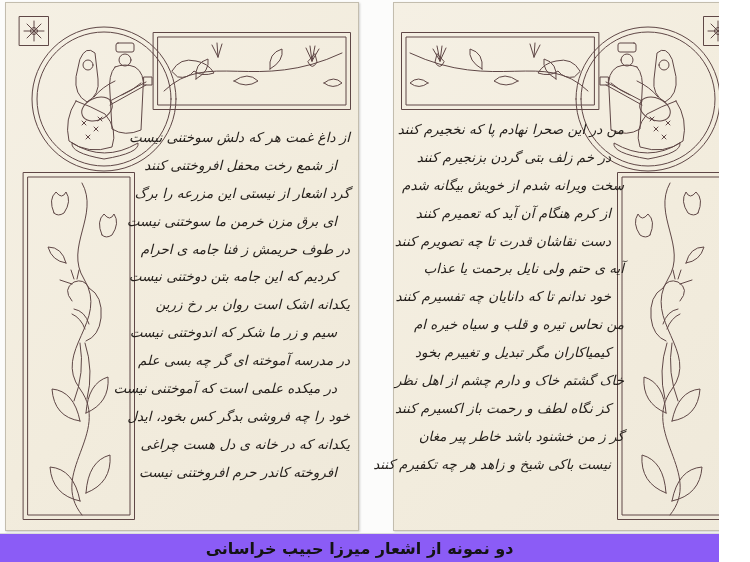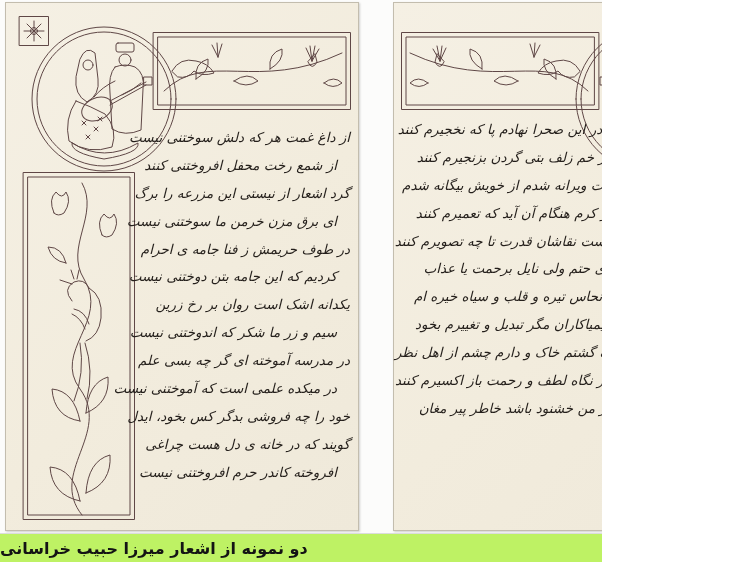--- a/index.html
+++ b/index.html
@@ -1,38 +1,38 @@
 <!DOCTYPE html>
 <html lang="fa"><head>
 <meta charset="utf-8">
 <style>
   html,body{margin:0;padding:0;}
-  #stage{position:relative;width:602px;height:562px;background:#fcfcfb;overflow:hidden;
+  #stage{position:relative;width:719px;height:562px;background:#fcfcfb;overflow:hidden;
          font-family:"DejaVu Sans",sans-serif;text-decoration:underline;}
   .page{position:absolute;top:2px;height:527px;width:352px;
         background:linear-gradient(135deg,#f5f0e4 0%,#f2ecdd 55%,#efe9da 100%);
         border:1px solid #c3bdae;box-shadow:1px 1px 2px rgba(0,0,0,.18);}
   #page-left{left:5px;}
   #page-right{left:393px;}
   .artwork{position:absolute;inset:0;}
   .mirrored{transform:scaleX(-1);}
   .art-svg{position:absolute;}
   .art-svg path,.art-svg rect,.art-svg circle,.art-svg ellipse,.art-svg line{
         fill:none;stroke:#5f4746;stroke-width:1;stroke-linecap:round;stroke-linejoin:round;}
   .corner-orn{left:12px;top:12px;width:32px;height:32px;}
   .medallion{left:22px;top:18px;width:152px;height:156px;}
   .top-band{left:146px;top:28px;width:200px;height:80px;}
   .side-panel{left:16px;top:168px;width:114px;height:350px;}
   .verses{position:absolute;top:126px;right:8px;left:132px;}
   #page-right .verses{left:8px;right:122px;top:118px;}
   .verse{direction:rtl;text-align:right;white-space:nowrap;height:27.9px;line-height:27.9px;
          font:italic 13.5px "DejaVu Sans",sans-serif;color:#241f1b;overflow:visible;}
   .verse.indent{padding-left:0;padding-right:13px;}
-  .caption-bar{position:absolute;left:0;right:0;top:533px;height:29px;background:#bef264;
-         border-top:1px solid #dcdcdc;display:flex;align-items:center;justify-content:flex-start;}
+  .caption-bar{position:absolute;left:0;right:0;top:533px;height:29px;background:#8b5cf6;
+         border-top:1px solid #dcdcdc;display:flex;align-items:center;justify-content:center;}
   .caption-text{direction:rtl;font-weight:bold;font-size:16px;color:#141414;
          font-family:"DejaVu Sans",sans-serif;letter-spacing:.2px;}
 </style>
 </head>
 <body>
 
 <div id="stage">
 
   <div class="page" id="page-left">
     <div class="artwork">
@@ -106,21 +106,21 @@
       <div class="verse indent">از شمع رخت محفل افروختنی کنند</div>
       <div class="verse">گرد اشعار از نیستی این مزرعه را برگ</div>
       <div class="verse indent">ای برق مزن خرمن ما سوختنی نیست</div>
       <div class="verse">در طوف حریمش ز فنا جامه ی احرام</div>
       <div class="verse indent">کردیم که این جامه بتن دوختنی نیست</div>
       <div class="verse">یکدانه اشک است روان بر رخ زرین</div>
       <div class="verse indent">سیم و زر ما شکر که اندوختنی نیست</div>
       <div class="verse">در مدرسه آموخته ای گر چه بسی علم</div>
       <div class="verse indent">در میکده علمی است که آموختنی نیست</div>
       <div class="verse">خود را چه فروشی بدگر کس بخود، ایدل</div>
-      <div class="verse">گویند که در خانه ی دل هست چراغی</div>
+      <div class="verse">یکدانه که در خانه ی دل هست چراغی</div>
       <div class="verse indent">افروخته کاندر حرم افروختنی نیست</div>
     </div>
   </div>
 
   <div class="page" id="page-right">
     <div class="artwork mirrored">
 
       <svg class="art-svg corner-orn" viewBox="0 0 32 32">
         <rect x="1.5" y="1.5" width="29" height="29"></rect>
         <path d="M16,6 V26 M6,16 H26 M9,9 L23,23 M23,9 L9,23"></path>
@@ -178,25 +178,27 @@
       </svg>
     </div>
 
     <div class="verses">
       <div class="verse">من در این صحرا نهادم پا که نخجیرم کنند</div>
       <div class="verse indent">در خم زلف بتی گردن بزنجیرم کنند</div>
       <div class="verse">سخت ویرانه شدم از خویش بیگانه شدم</div>
       <div class="verse indent">از کرم هنگام آن آید که تعمیرم کنند</div>
       <div class="verse indent">دست نقاشان قدرت تا چه تصویرم کنند</div>
       <div class="verse">آیه ی حتم ولی نایل برحمت یا عذاب</div>
+      <div class="verse indent">خود ندانم تا که دانایان چه تفسیرم کنند</div>
       <div class="verse">من نحاس تیره و قلب و سیاه خیره ام</div>
       <div class="verse indent">کیمیاکاران مگر تبدیل و تغییرم بخود</div>
       <div class="verse">خاک گشتم خاک و دارم چشم از اهل نظر</div>
       <div class="verse indent">کز نگاه لطف و رحمت باز اکسیرم کنند</div>
       <div class="verse">گر ز من خشنود باشد خاطر پیر مغان</div>
+      <div class="verse indent">نیست باکی شیخ و زاهد هر چه تکفیرم کنند</div>
     </div>
   </div>
 
   <div class="caption-bar">
     <span class="caption-text">دو نمونه از اشعار میرزا حبیب خراسانی</span>
   </div>
 
 </div>
 
 </body></html>

